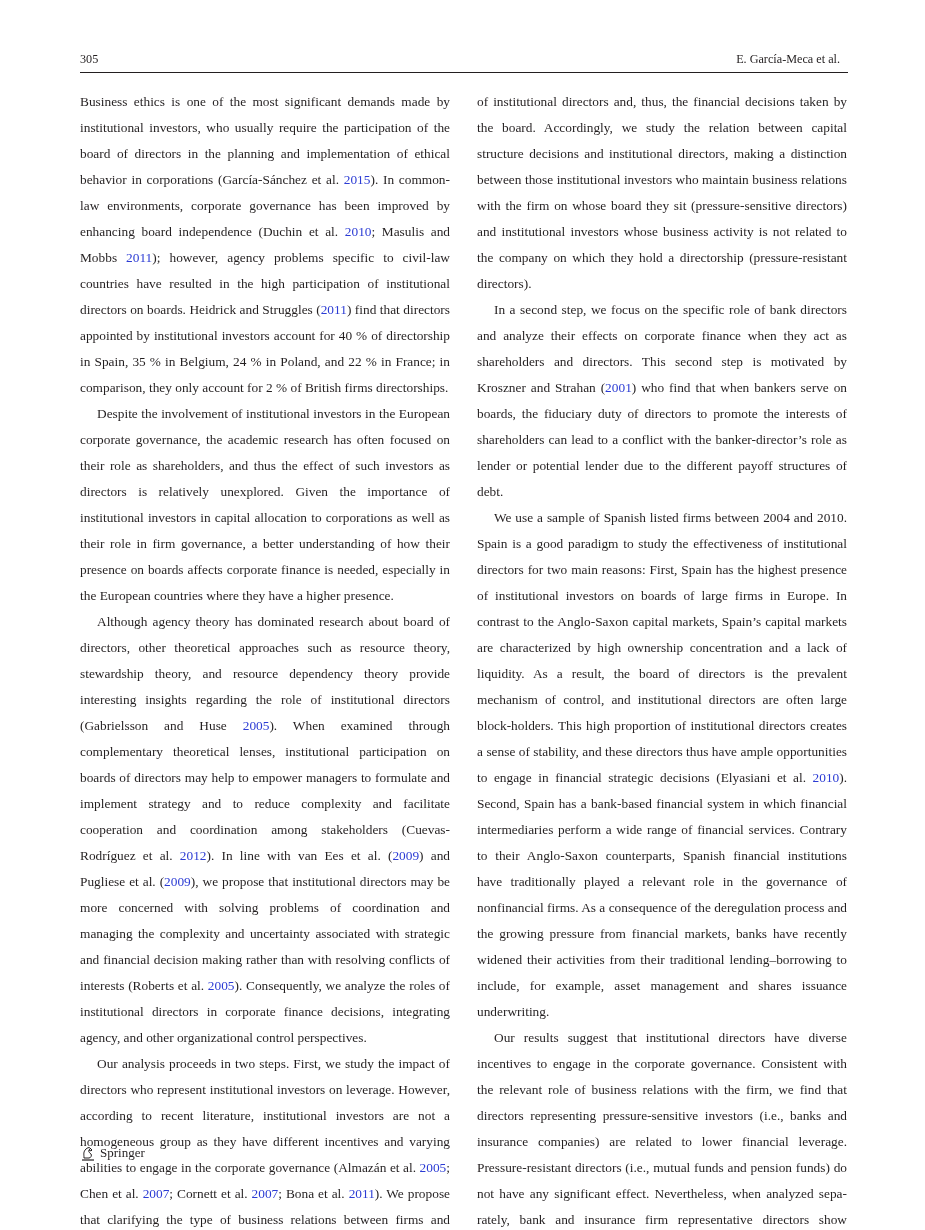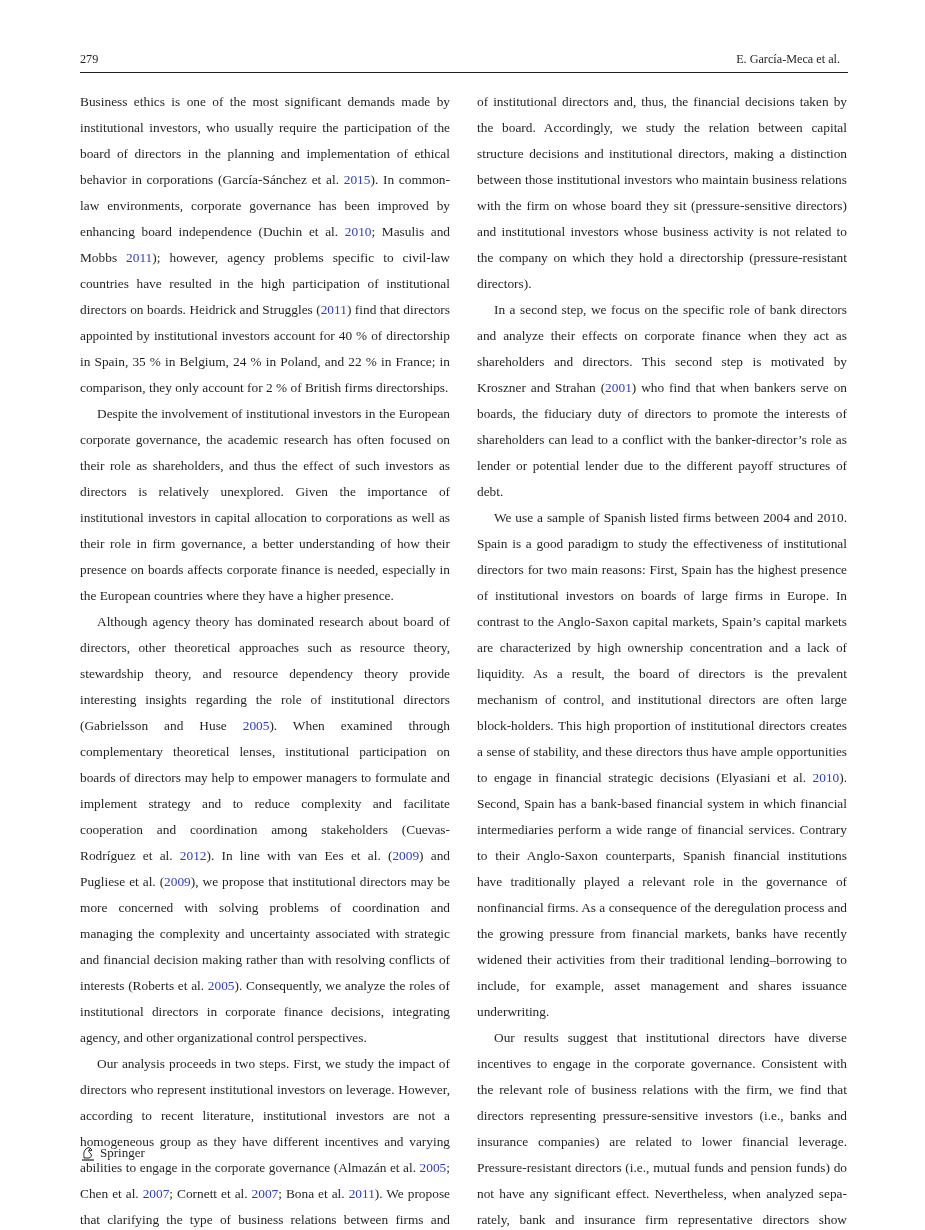--- a/index.html
+++ b/index.html
@@ -29,21 +29,21 @@
     position: absolute; left: 80px; top: 1145px;
     display: flex; align-items: flex-end; gap: 4px;
     font-size: 13px;
   }
   .footer svg { display: block; }
 </style>
 </head>
 <body>
 
 <div class="header">
-  <span class="pnum">279</span>
+  <span class="pnum">305</span>
   <span class="running">E. García-Meca et al.</span>
 </div>
 
 <div class="col left">
     <p class=""><span>Business ethics is one of the most significant demands made by institutional investors, who usually require the participation of the board of directors in the planning and implementation of ethical behavior in corporations (Gar­cía-Sánchez et al. </span><a class="cite" style="color: rgb(43, 59, 212);">2015</a><span>). In common-law environments, corporate governance has been improved by enhancing board independence (Duchin et al. </span><a class="cite" style="color: rgb(43, 59, 212);">2010</a><span>; Masulis and Mobbs </span><a class="cite" style="color: rgb(43, 59, 212);">2011</a><span>); however, agency problems specific to civil-law countries have resulted in the high participation of institutional directors on boards. Heidrick and Struggles (</span><a class="cite" style="color: rgb(43, 59, 212);">2011</a><span>) find that directors appointed by institutional inves­tors account for 40 % of directorship in Spain, 35 % in Belgium, 24 % in Poland, and 22 % in France; in com­parison, they only account for 2 % of British firms directorships.</span></p>
     <p class="indent"><span>Despite the involvement of institutional investors in the European corporate governance, the academic research has often focused on their role as shareholders, and thus the effect of such investors as directors is relatively unex­plored. Given the importance of institutional investors in capital allocation to corporations as well as their role in firm governance, a better understanding of how their presence on boards affects corporate finance is needed, especially in the European countries where they have a higher presence.</span></p>
     <p class="indent"><span>Although agency theory has dominated research about board of directors, other theoretical approaches such as resource theory, stewardship theory, and resource depen­dency theory provide interesting insights regarding the role of institutional directors (Gabrielsson and Huse </span><a class="cite" style="color: rgb(43, 59, 212);">2005</a><span>). When examined through complementary theoretical lenses, institutional participation on boards of directors may help to empower managers to formulate and implement strategy and to reduce complexity and facilitate cooperation and coordination among stakeholders (Cuevas-Rodríguez et al. </span><a class="cite" style="color: rgb(43, 59, 212);">2012</a><span>). In line with van Ees et al. (</span><a class="cite" style="color: rgb(43, 59, 212);">2009</a><span>) and Pugliese et al. (</span><a class="cite" style="color: rgb(43, 59, 212);">2009</a><span>), we propose that institutional directors may be more concerned with solving problems of coordination and managing the complexity and uncertainty associated with strategic and financial decision making rather than with resolving conflicts of interests (Roberts et al. </span><a class="cite" style="color: rgb(43, 59, 212);">2005</a><span>). Con­sequently, we analyze the roles of institutional directors in corporate finance decisions, integrating agency, and other organizational control perspectives.</span></p>
     <p class="indent"><span>Our analysis proceeds in two steps. First, we study the impact of directors who represent institutional investors on leverage. However, according to recent literature, institu­tional investors are not a homogeneous group as they have different incentives and varying abilities to engage in the corporate governance (Almazán et al. </span><a class="cite" style="color: rgb(43, 59, 212);">2005</a><span>; Chen et al. </span><a class="cite" style="color: rgb(43, 59, 212);">2007</a><span>; Cornett et al. </span><a class="cite" style="color: rgb(43, 59, 212);">2007</a><span>; Bona et al. </span><a class="cite" style="color: rgb(43, 59, 212);">2011</a><span>). We propose that clarifying the type of business relations between firms and institutional investors is necessary to describe the role</span></p>
   </div>
 <div class="col right">

